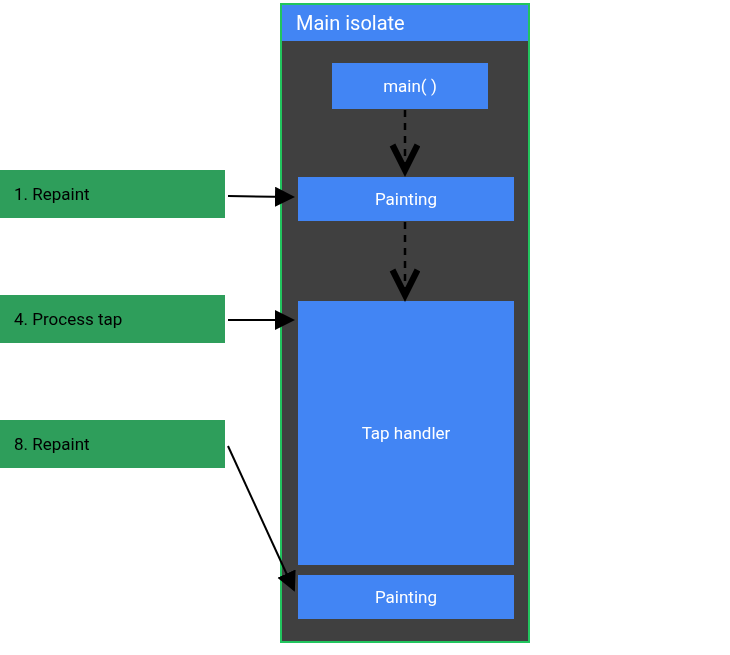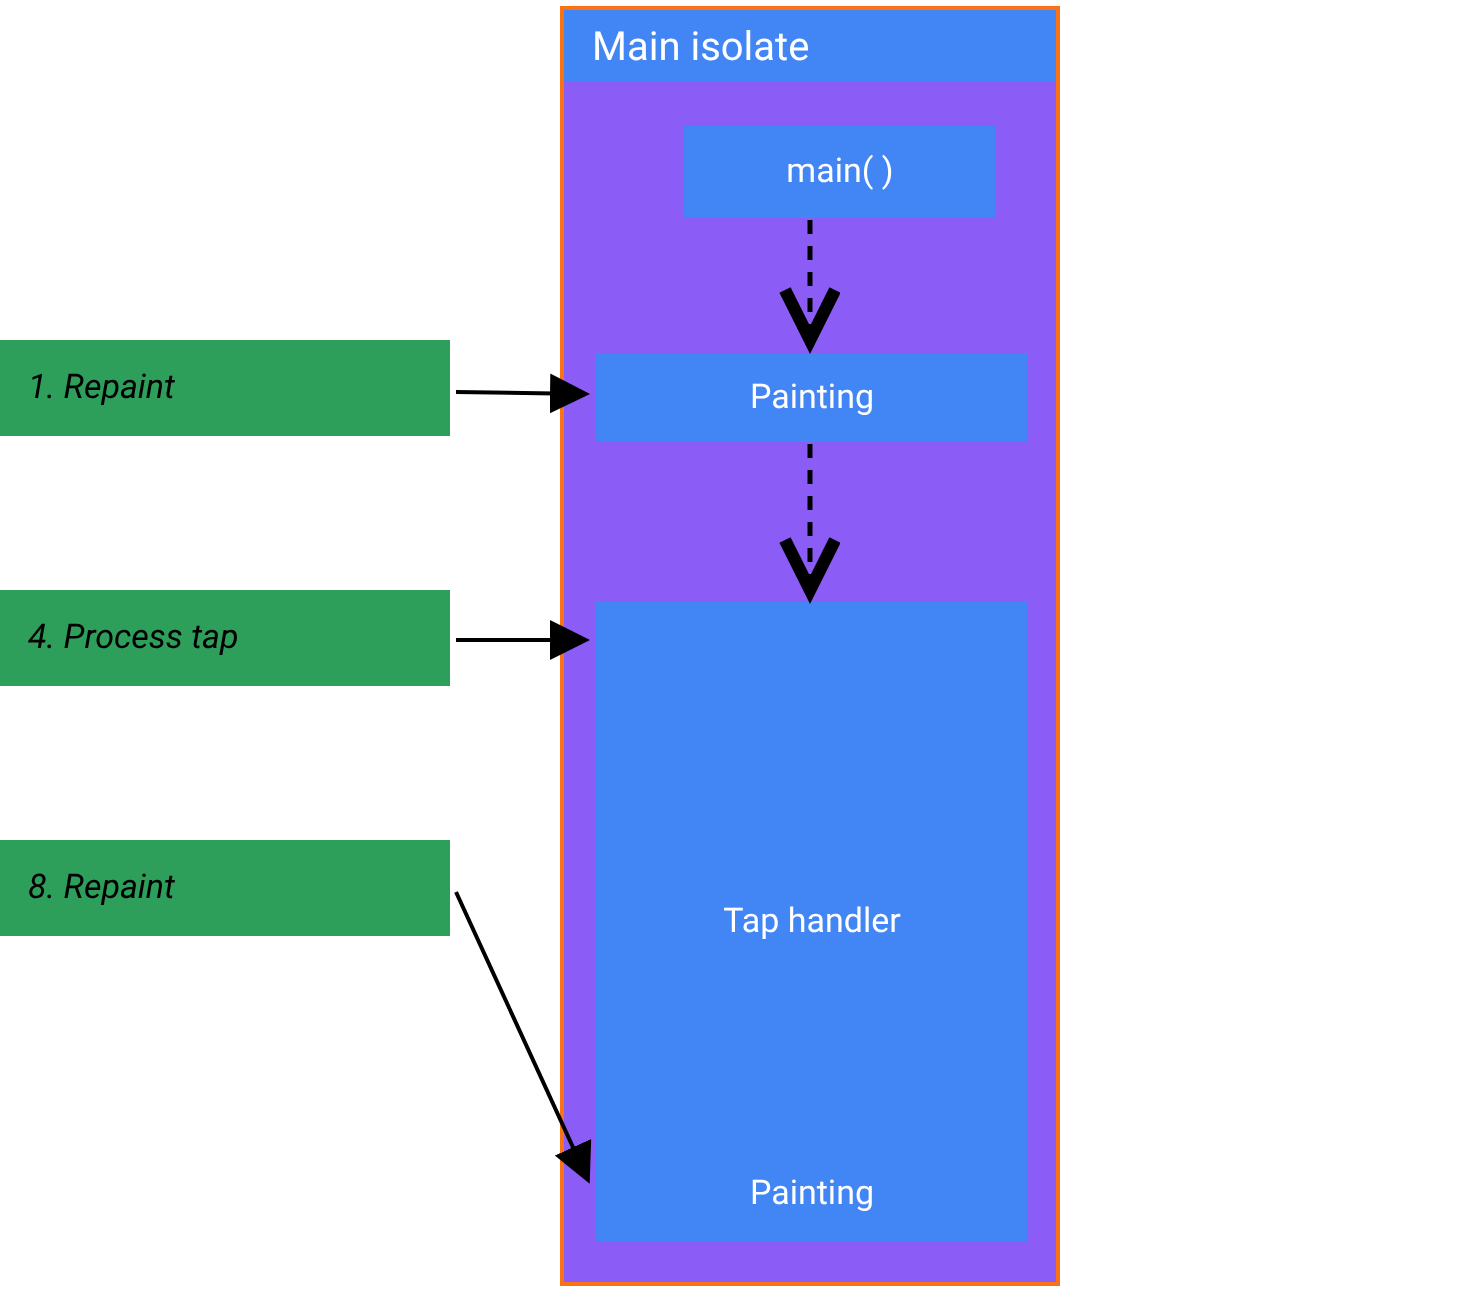--- a/index.html
+++ b/index.html
@@ -10,65 +10,64 @@
     height: 655px;
     position: relative;
     overflow: hidden;
   }
   .isolate-container {
     position: absolute;
     left: 280px;
     top: 3px;
     width: 250px;
     height: 640px;
-    border: 2px solid #f97316;
-    background: #8b5cf6;
+    border: 2px solid #22c55e;
+    background: #404040;
   }
   .isolate-header {
     background: #4285f4;
     color: #fff;
     font-size: 20px;
     padding: 6px 14px;
     height: 36px;
     display: flex;
     align-items: center;
   }
   .blue-box {
     background: #4285f4;
     color: #fff;
     font-size: 17px;
     display: flex;
     align-items: center;
     justify-content: center;
     position: absolute;
   }
   .box-main {
-    left: 60px; top: 58px; width: 156px; height: 46px;
+    left: 50px; top: 58px; width: 156px; height: 46px;
   }
   .box-painting1 {
     left: 16px; top: 172px; width: 216px; height: 44px;
   }
   .box-taphandler {
-    left: 16px; top: 296px; width: 216px; height: 320px;
+    left: 16px; top: 296px; width: 216px; height: 264px;
   }
   .box-painting2 {
     left: 16px; top: 570px; width: 216px; height: 44px;
   }
   .green-box {
     background: #2e9e5b;
     color: #000;
     font-size: 17px;
     display: flex;
     align-items: center;
     padding-left: 14px;
     position: absolute;
     left: 0;
     width: 225px;
     height: 48px;
-    font-style: italic;
   }
   .g1 { top: 170px; }
   .g2 { top: 295px; }
   .g3 { top: 420px; }
   svg.overlay {
     position: absolute;
     left: 0; top: 0;
     width: 730px; height: 655px;
     pointer-events: none;
   }

